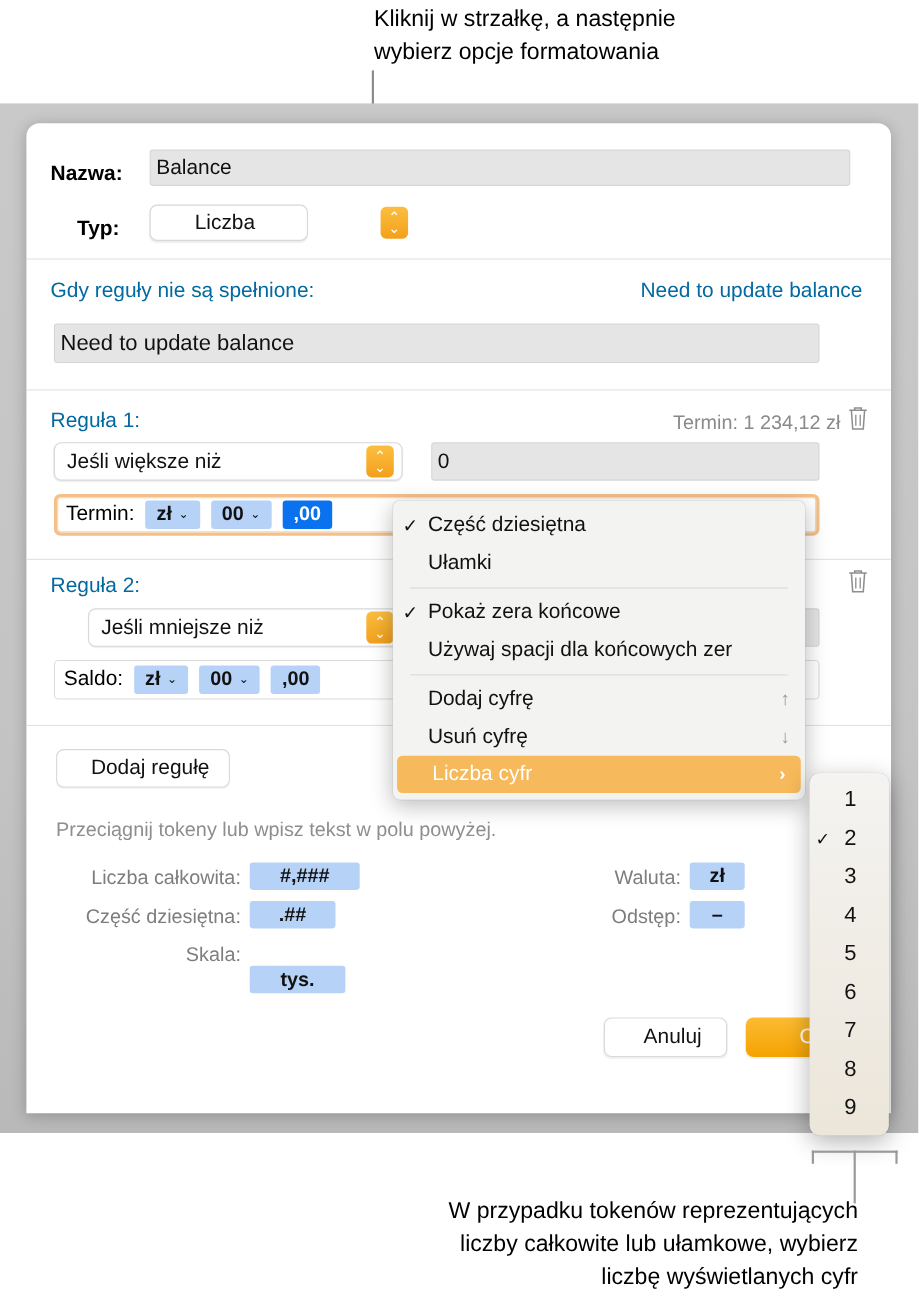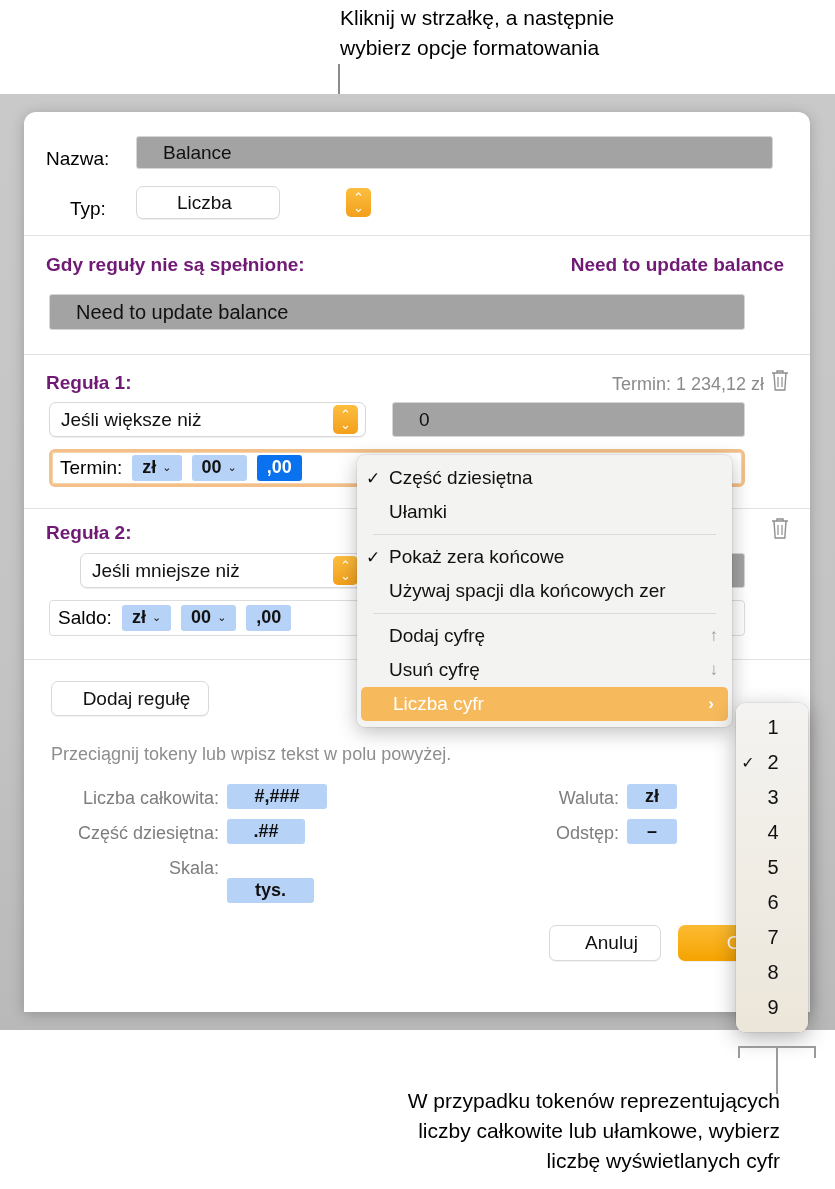--- a/index.html
+++ b/index.html
@@ -53,39 +53,38 @@
     overflow: hidden;
   }
 
   .divider { position:absolute; left:0; width:100%; height:1px; background:#e2e2e2; }
 
   
   .row-label {
     position: absolute;
     font-size: 19px;
     color: #000;
-    font-weight: normal;
+    font-weight: bold;
     text-align: center;
   }
   .muted-label {
     position: absolute;
     font-size: 19px;
-    color: #701a75;
-    font-weight: bold;
+    color: #0369a1;
   }
   .text-field {
     position: absolute;
-    background: #a3a3a3;
+    background: #e5e5e5;
     border: 1px solid #d6d6d6;
     border-radius: 3px;
     font-size: 19px;
     color: #111;
     display: flex;
     align-items: center;
-    padding-left: 26px;
+    padding-left: 5px;
   }
   .popup-field {
     position: absolute;
     background: #fff;
     border: 1px solid #d8d8d8;
     border-radius: 7px;
     box-shadow: 0 1px 1px rgba(0,0,0,.07);
     font-size: 19px;
     color: #111;
     display: flex;

